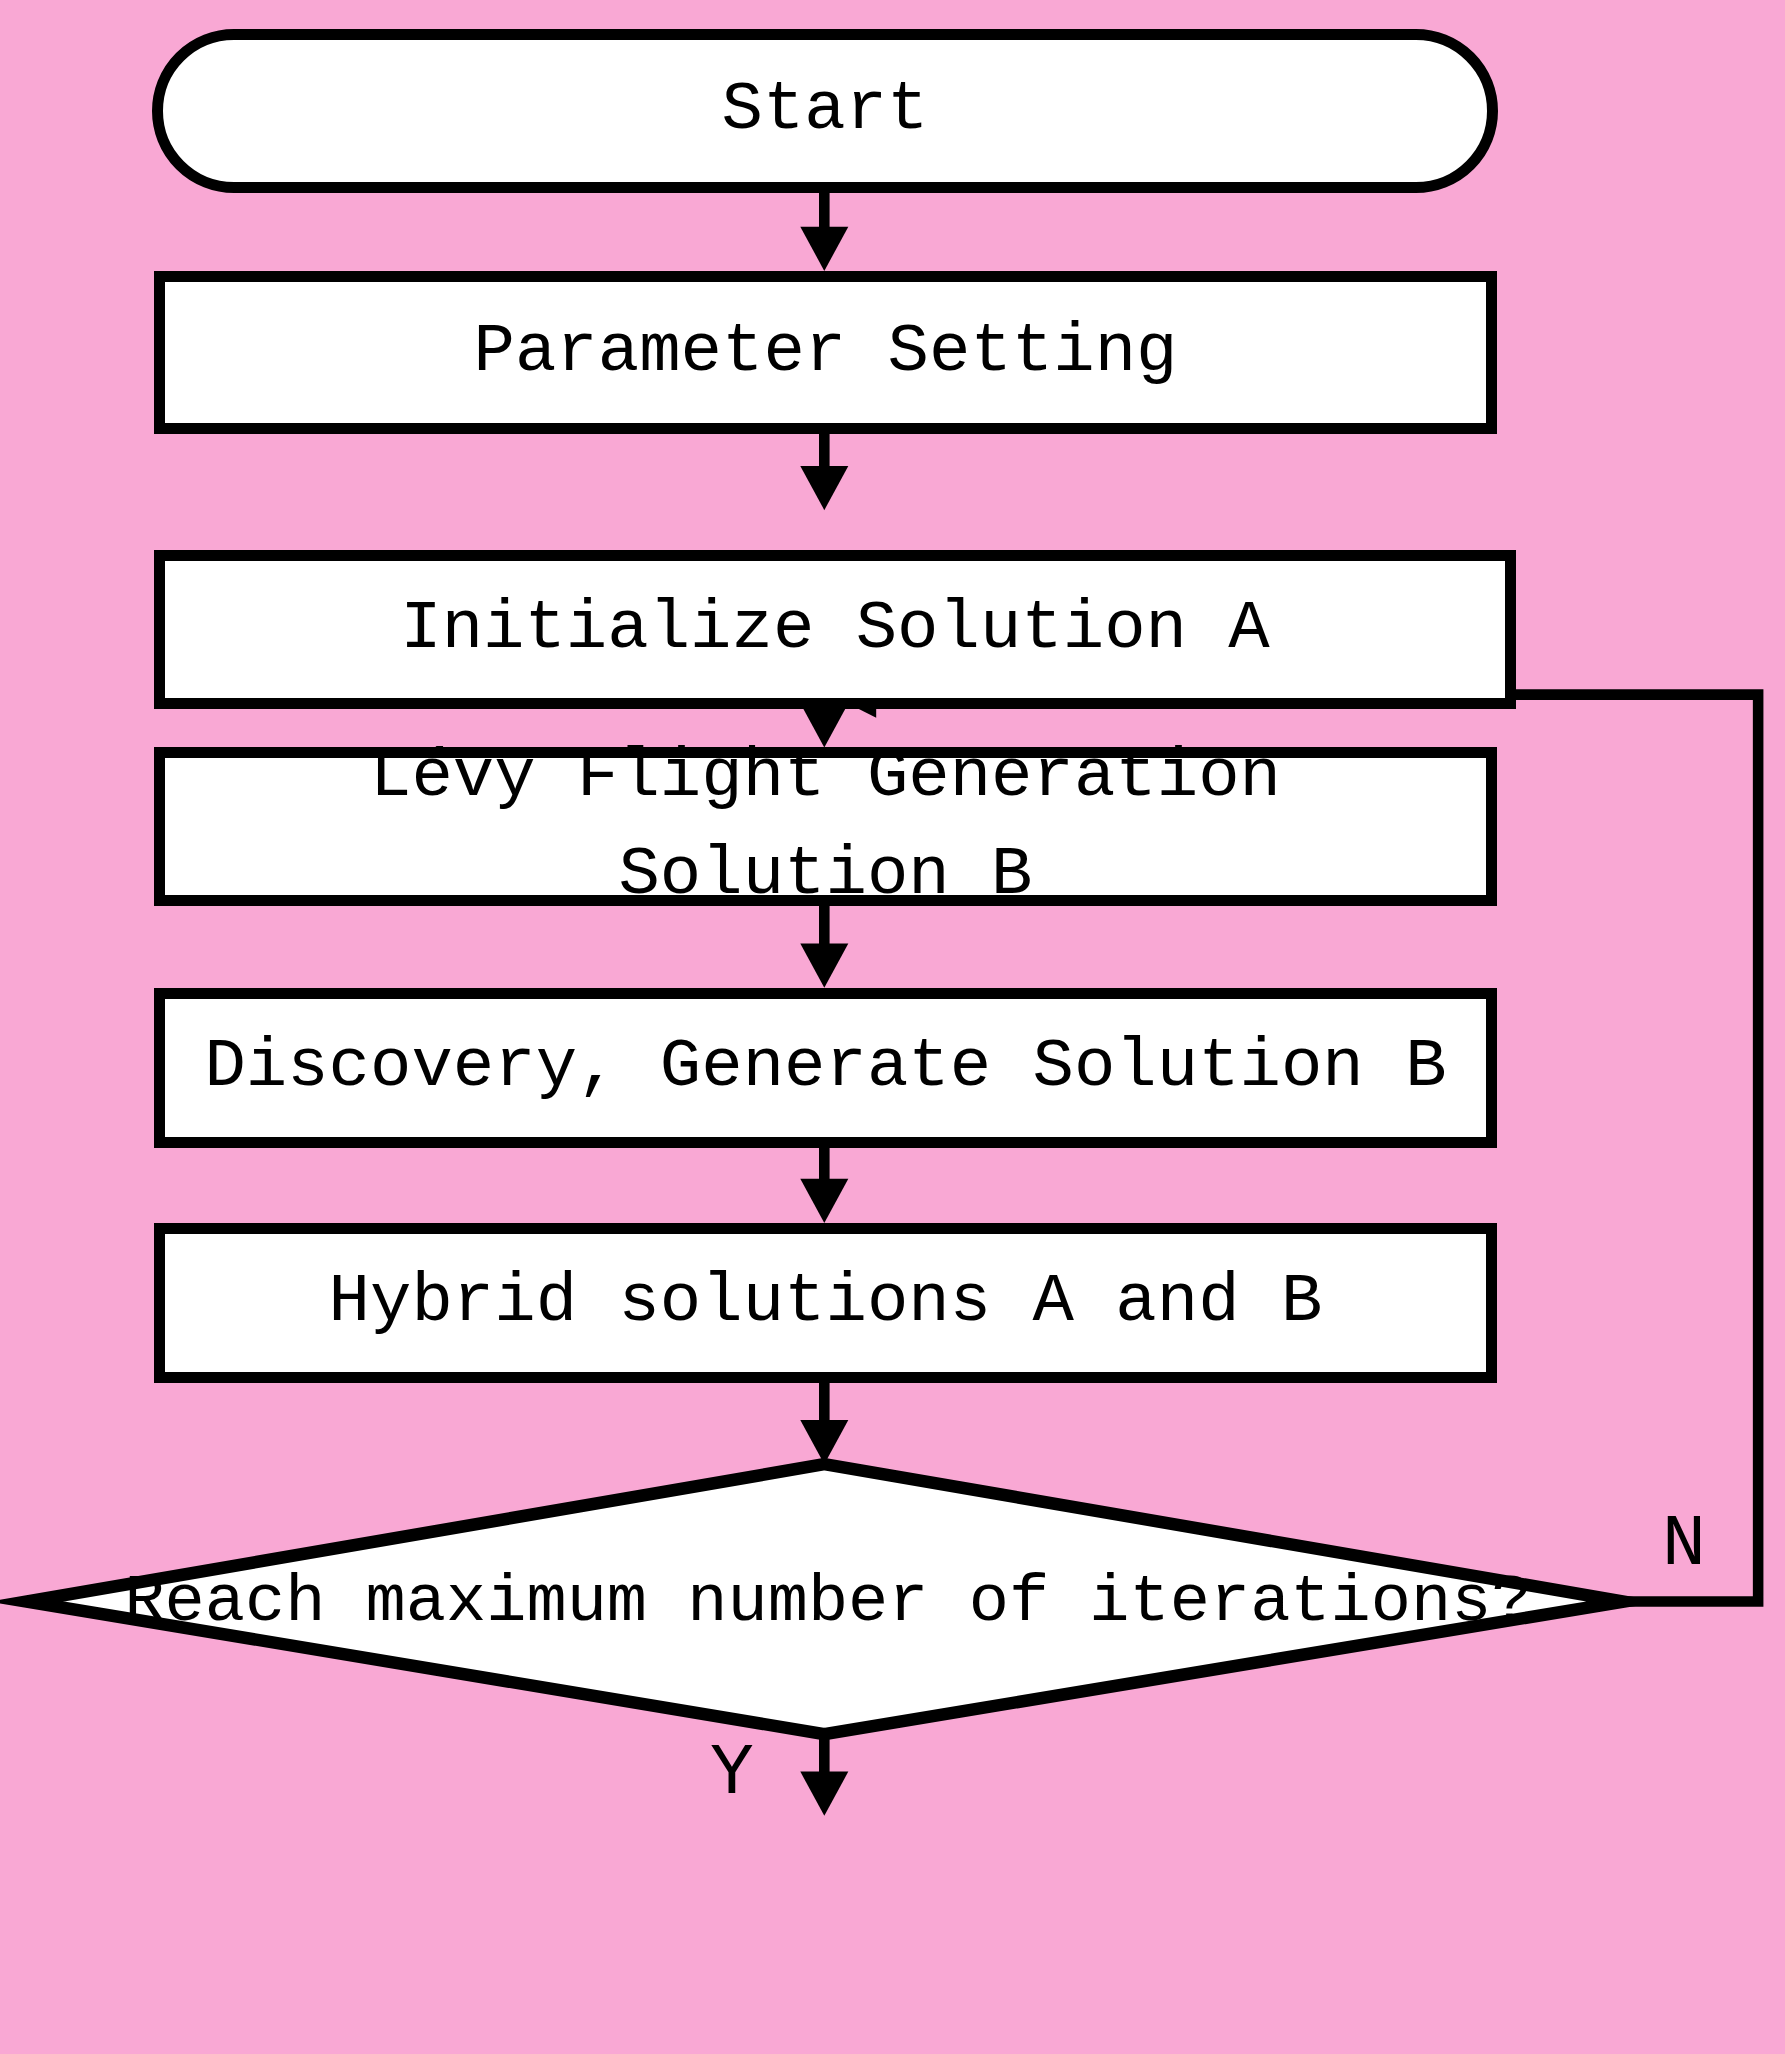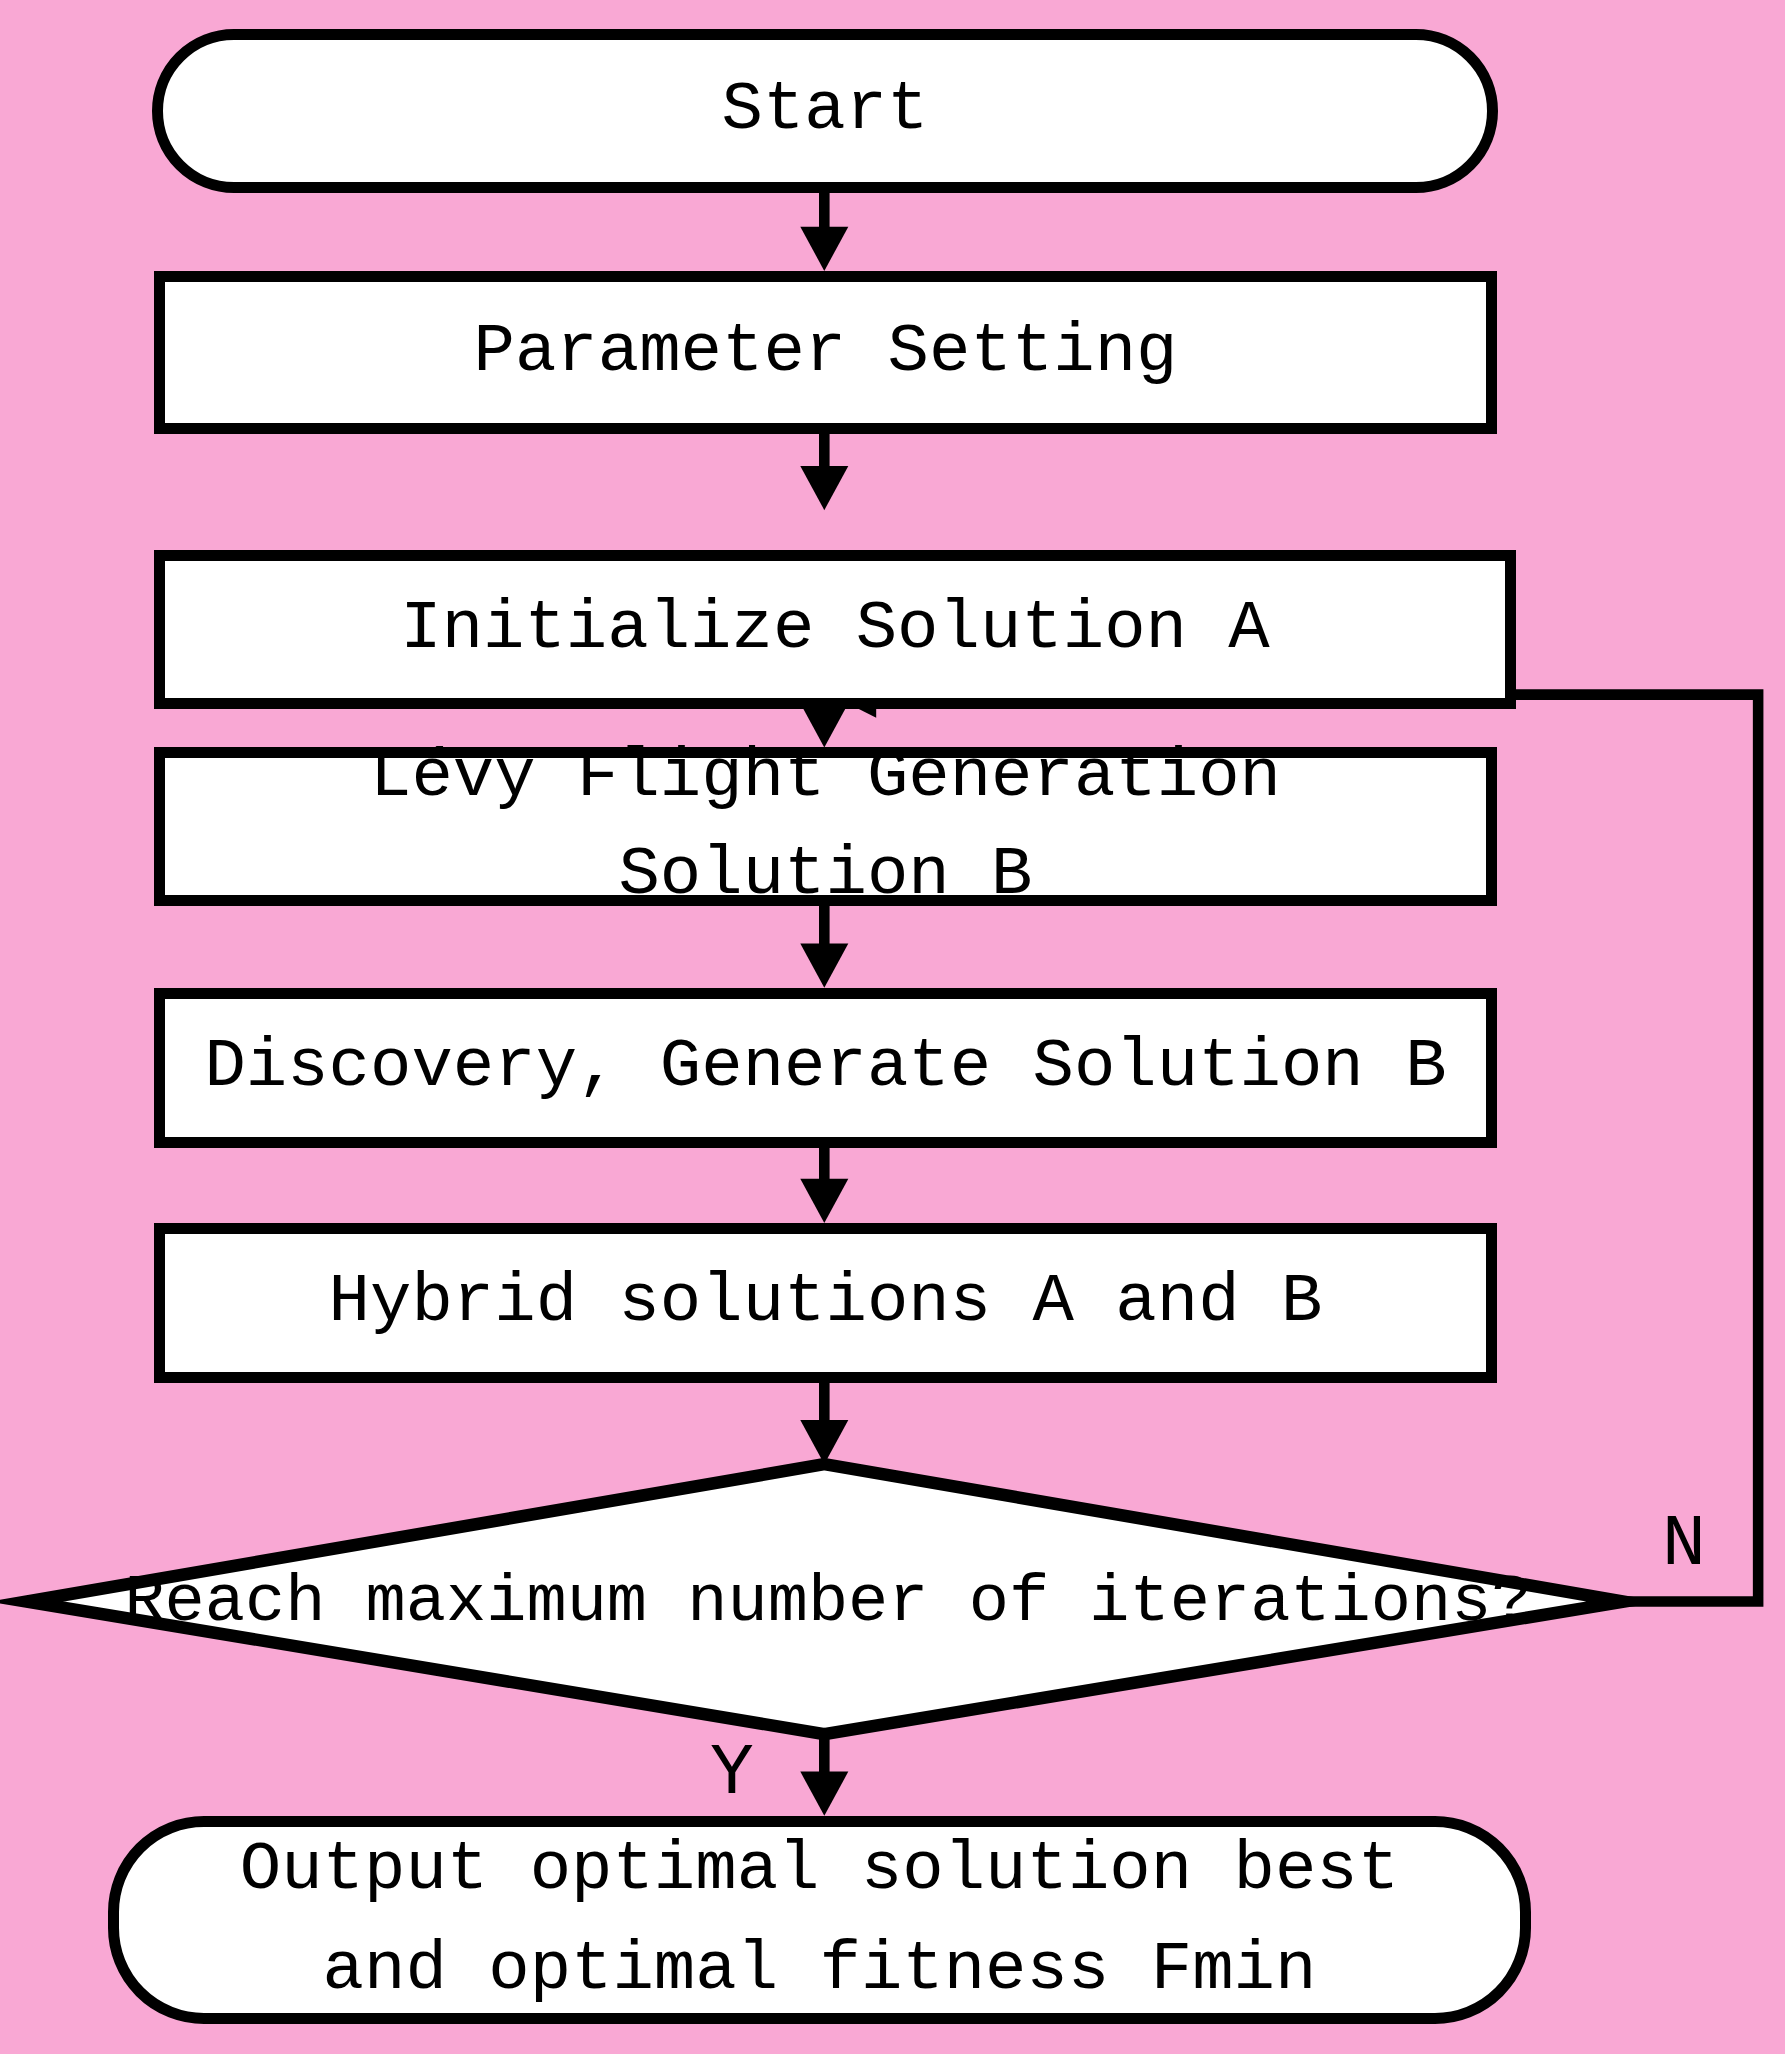--- a/index.html
+++ b/index.html
@@ -112,18 +112,15 @@
     <span>Reach maximum number of iterations?</span>
   </div>
 
   <div class="branch-label" style="left:684px; top:1735px; width:96px; height:77px;">
     <span>Y</span>
   </div>
   <div class="branch-label" style="left:1631px; top:1504px; width:106px; height:81px;">
     <span>N</span>
   </div>
 
-  <div class="node stadium-end" style="left:108px; top:1816px; width:1423px; height:208px; padding:0 58px; line-height:1.45;">
-    <span>Output optimal solution best and optimal fitness Fmin</span>
-  </div>
 
 </div>
 
 
 </body></html>

